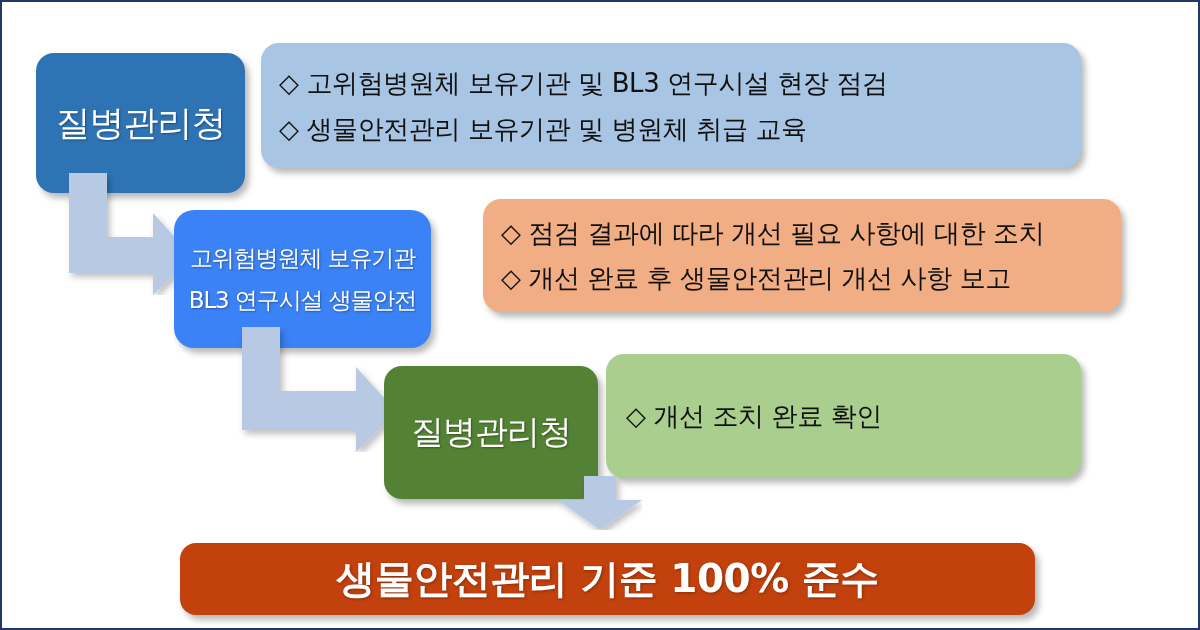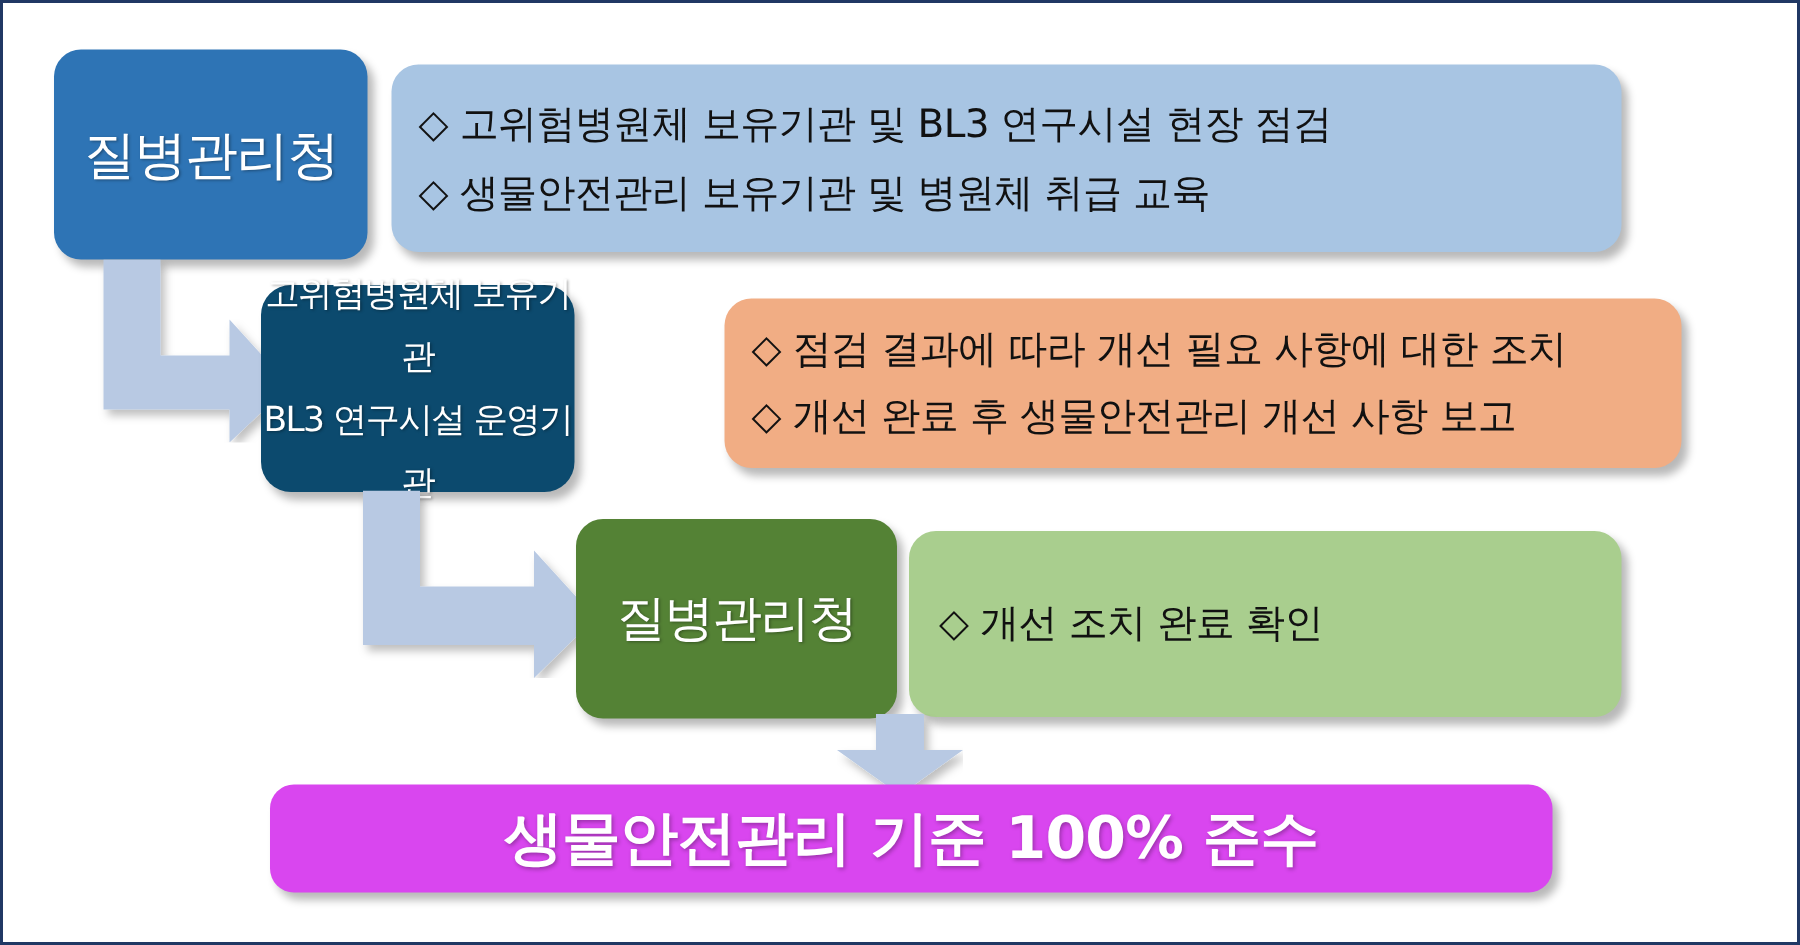--- a/index.html
+++ b/index.html
@@ -26,20 +26,21 @@
   .node {
     position: absolute;
     box-sizing: border-box;
     border-radius: 18px;
     display: flex;
     flex-direction: column;
     align-items: center;
     justify-content: center;
     text-align: center;
     box-shadow: 4px 5px 6px rgba(0,0,0,0.28);
+    margin-top: 20px;
   }
   .panel {
     position: absolute;
     box-sizing: border-box;
     border-radius: 18px;
     display: flex;
     flex-direction: column;
     justify-content: center;
     box-shadow: 4px 5px 6px rgba(0,0,0,0.28);
   }
@@ -62,22 +63,22 @@
   }
   #duties-panel-1 {
     left: 259px; top: 41px; width: 820px; height: 125px;
     background: #A8C5E3;
     padding: 0 12px 0 18px;
   }
   #duties-panel-1 .line { font-size: 26px; line-height: 46px; }
 
   
   #institution-box {
-    left: 172px; top: 188px; width: 209px; height: 138px;
-    background: #0c4a6e;
+    left: 172px; top: 188px; width: 257px; height: 138px;
+    background: #3b82f6;
     border-radius: 20px;
   }
   #institution-box .label {
     color: #ffffff;
     font-size: 23px;
     line-height: 42px;
     letter-spacing: -1.1px;
     text-shadow: 1px 1px 2px rgba(0,0,0,0.35);
   }
   #duties-panel-2 {
@@ -102,21 +103,21 @@
   #duties-panel-3 {
     left: 604px; top: 352px; width: 475px; height: 124px;
     background: #A9CE8E;
     padding: 0 0 0 20px;
   }
   #duties-panel-3 .line { font-size: 26px; line-height: 46px; }
 
   
   #goal-banner {
     left: 178px; top: 521px; width: 855px; height: 72px;
-    background: #d946ef;
+    background: #c2410c;
     border-radius: 16px;
   }
   #goal-banner .label {
     color: #ffffff;
     font-size: 39px;
     font-weight: bold;
     letter-spacing: -0.5px;
     text-shadow: 1px 1px 3px rgba(0,0,0,0.3);
   }
 
@@ -147,21 +148,21 @@
         <filter id="sh1" x="-30%" y="-30%" width="180%" height="180%">
           <feDropShadow dx="3" dy="4" stdDeviation="3" flood-color="#000000" flood-opacity="0.25"></feDropShadow>
         </filter>
       </defs>
       <path d="M12,0 L50,0 L50,64 L96,64 L96,40 L136,84 L96,122 L96,100 L12,100 Z" fill="#B8C9E3" filter="url(#sh1)"></path>
     </svg>
   </div>
 
   <div class="node" id="institution-box">
     <div class="label">고위험병원체 보유기관</div>
-    <div class="label">BL3 연구시설 운영기관</div>
+    <div class="label">BL3 연구시설 생물안전</div>
   </div>
 
   <div class="panel" id="duties-panel-2">
     <div class="line">◇ 점검 결과에 따라 개선 필요 사항에 대한 조치</div>
     <div class="line">◇ 개선 완료 후 생물안전관리 개선 사항 보고</div>
   </div>
 
   <div class="arrow" id="elbow-arrow-2">
     <svg width="167" height="125" viewBox="0 0 167 125" xmlns="http://www.w3.org/2000/svg">
       <defs>

